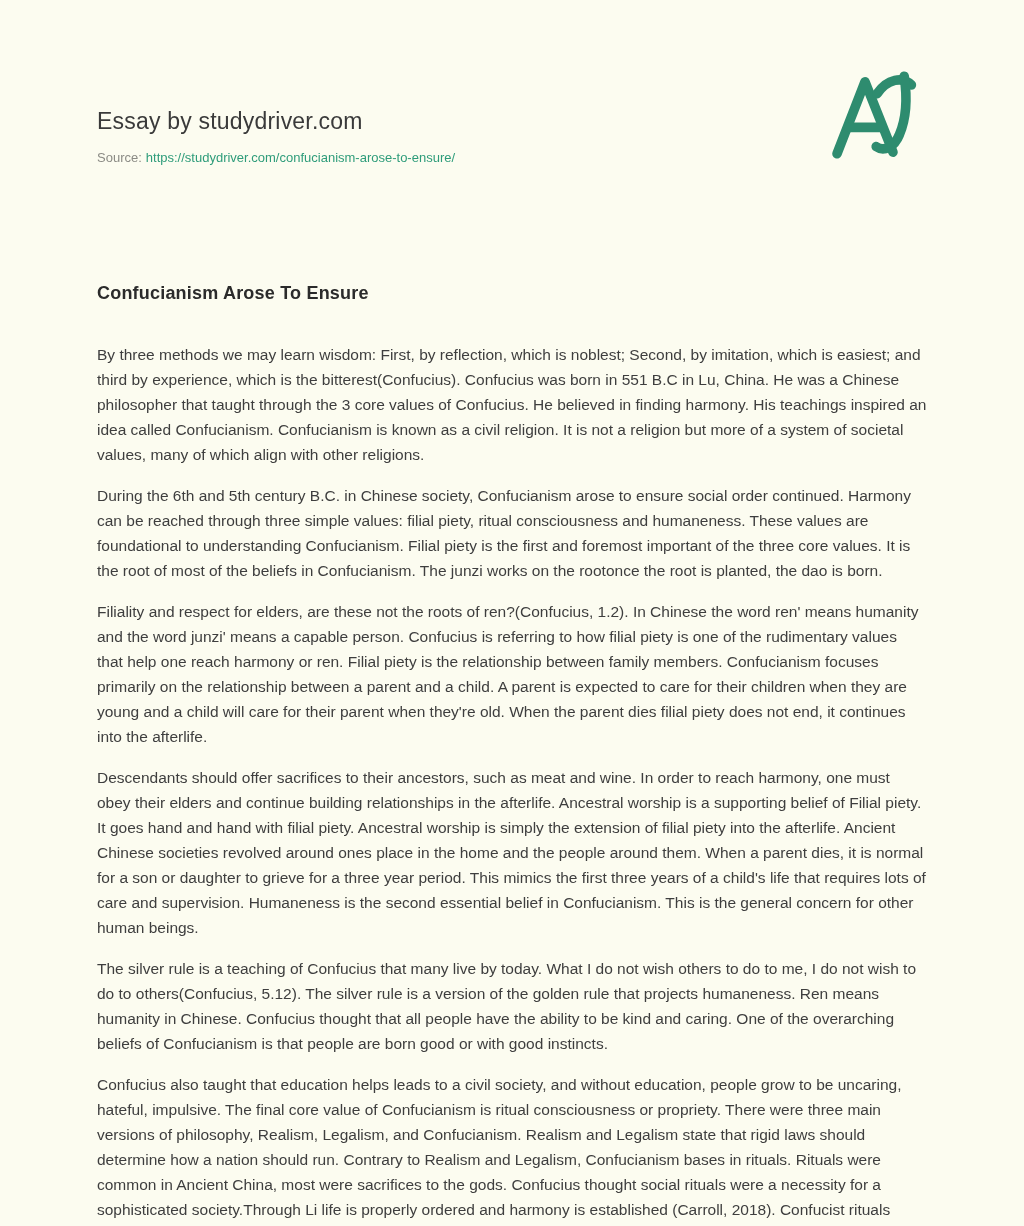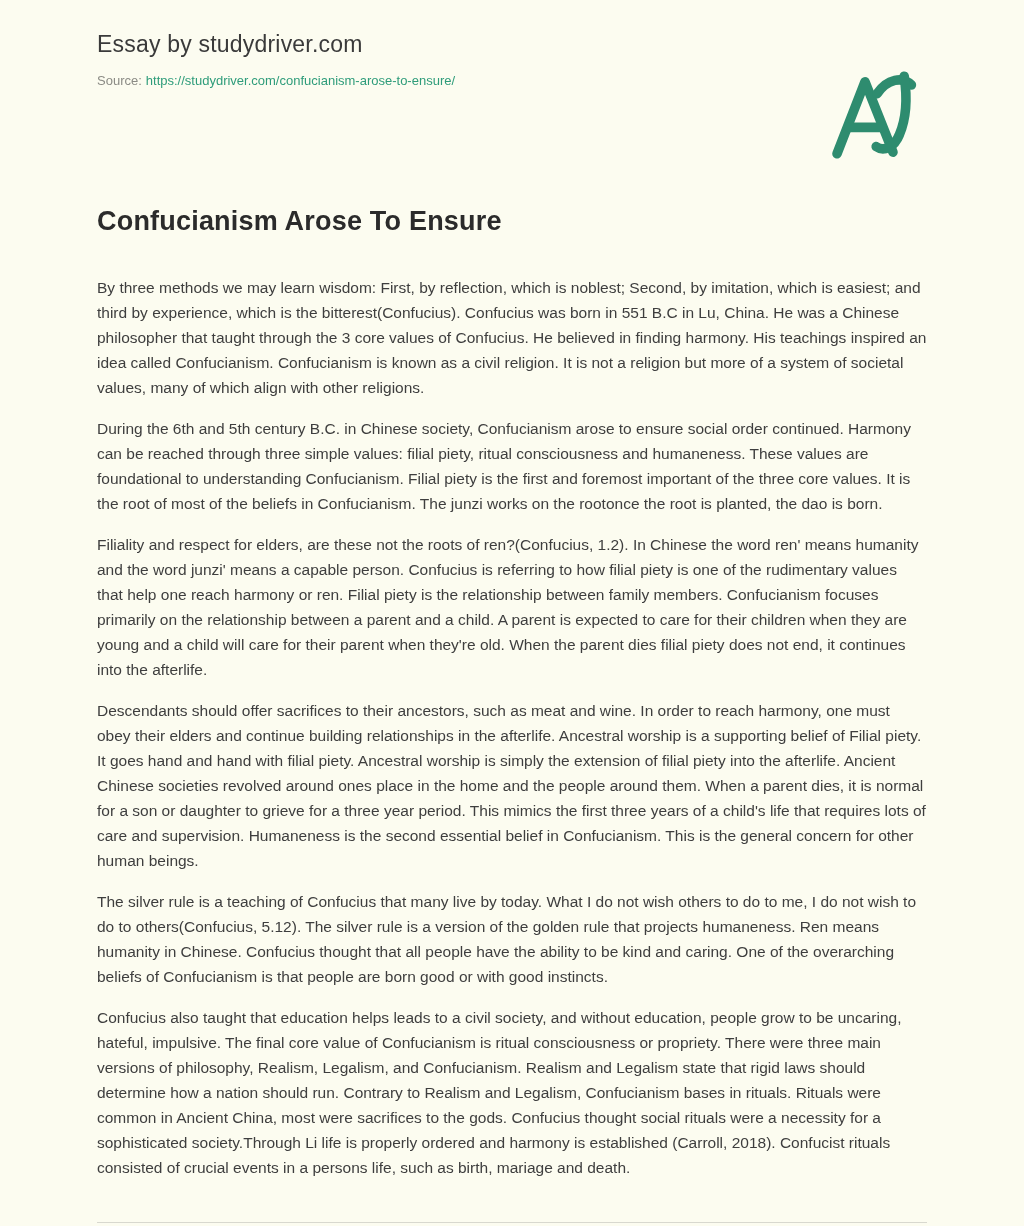--- a/index.html
+++ b/index.html
@@ -11,21 +11,21 @@
     font-family: "Liberation Sans", "DejaVu Sans", sans-serif;
     color: #3e3e3e;
   }
   .page {
     position: relative;
     width: 1024px;
     min-height: 1226px;
     padding: 0 97px;
     overflow: hidden;
   }
-  .header { position: relative; padding-top: 31px; }
+  .header { position: relative; padding-top: 108px; }
   .header-title {
     margin: 0;
     font-size: 23px;
     font-weight: 400;
     color: #3a3a3a;
     letter-spacing: 0.2px;
   }
   .source-line {
     margin-top: 15px;
     font-size: 13px;
@@ -39,21 +39,21 @@
   }
   .logo {
     position: absolute;
     top: 68px;
     right: 6px;
     width: 92px;
     height: 94px;
   }
   .essay-title {
     margin: 118px 0 0 0;
-    font-size: 27px;
+    font-size: 18px;
     font-weight: 700;
     color: #2b2b2b;
     letter-spacing: 0.2px;
   }
   .essay-body { margin-top: 38px; }
   .essay-body p {
     margin: 0 0 16px 0;
     font-size: 15.5px;
     line-height: 25px;
     color: #3e3e3e;

